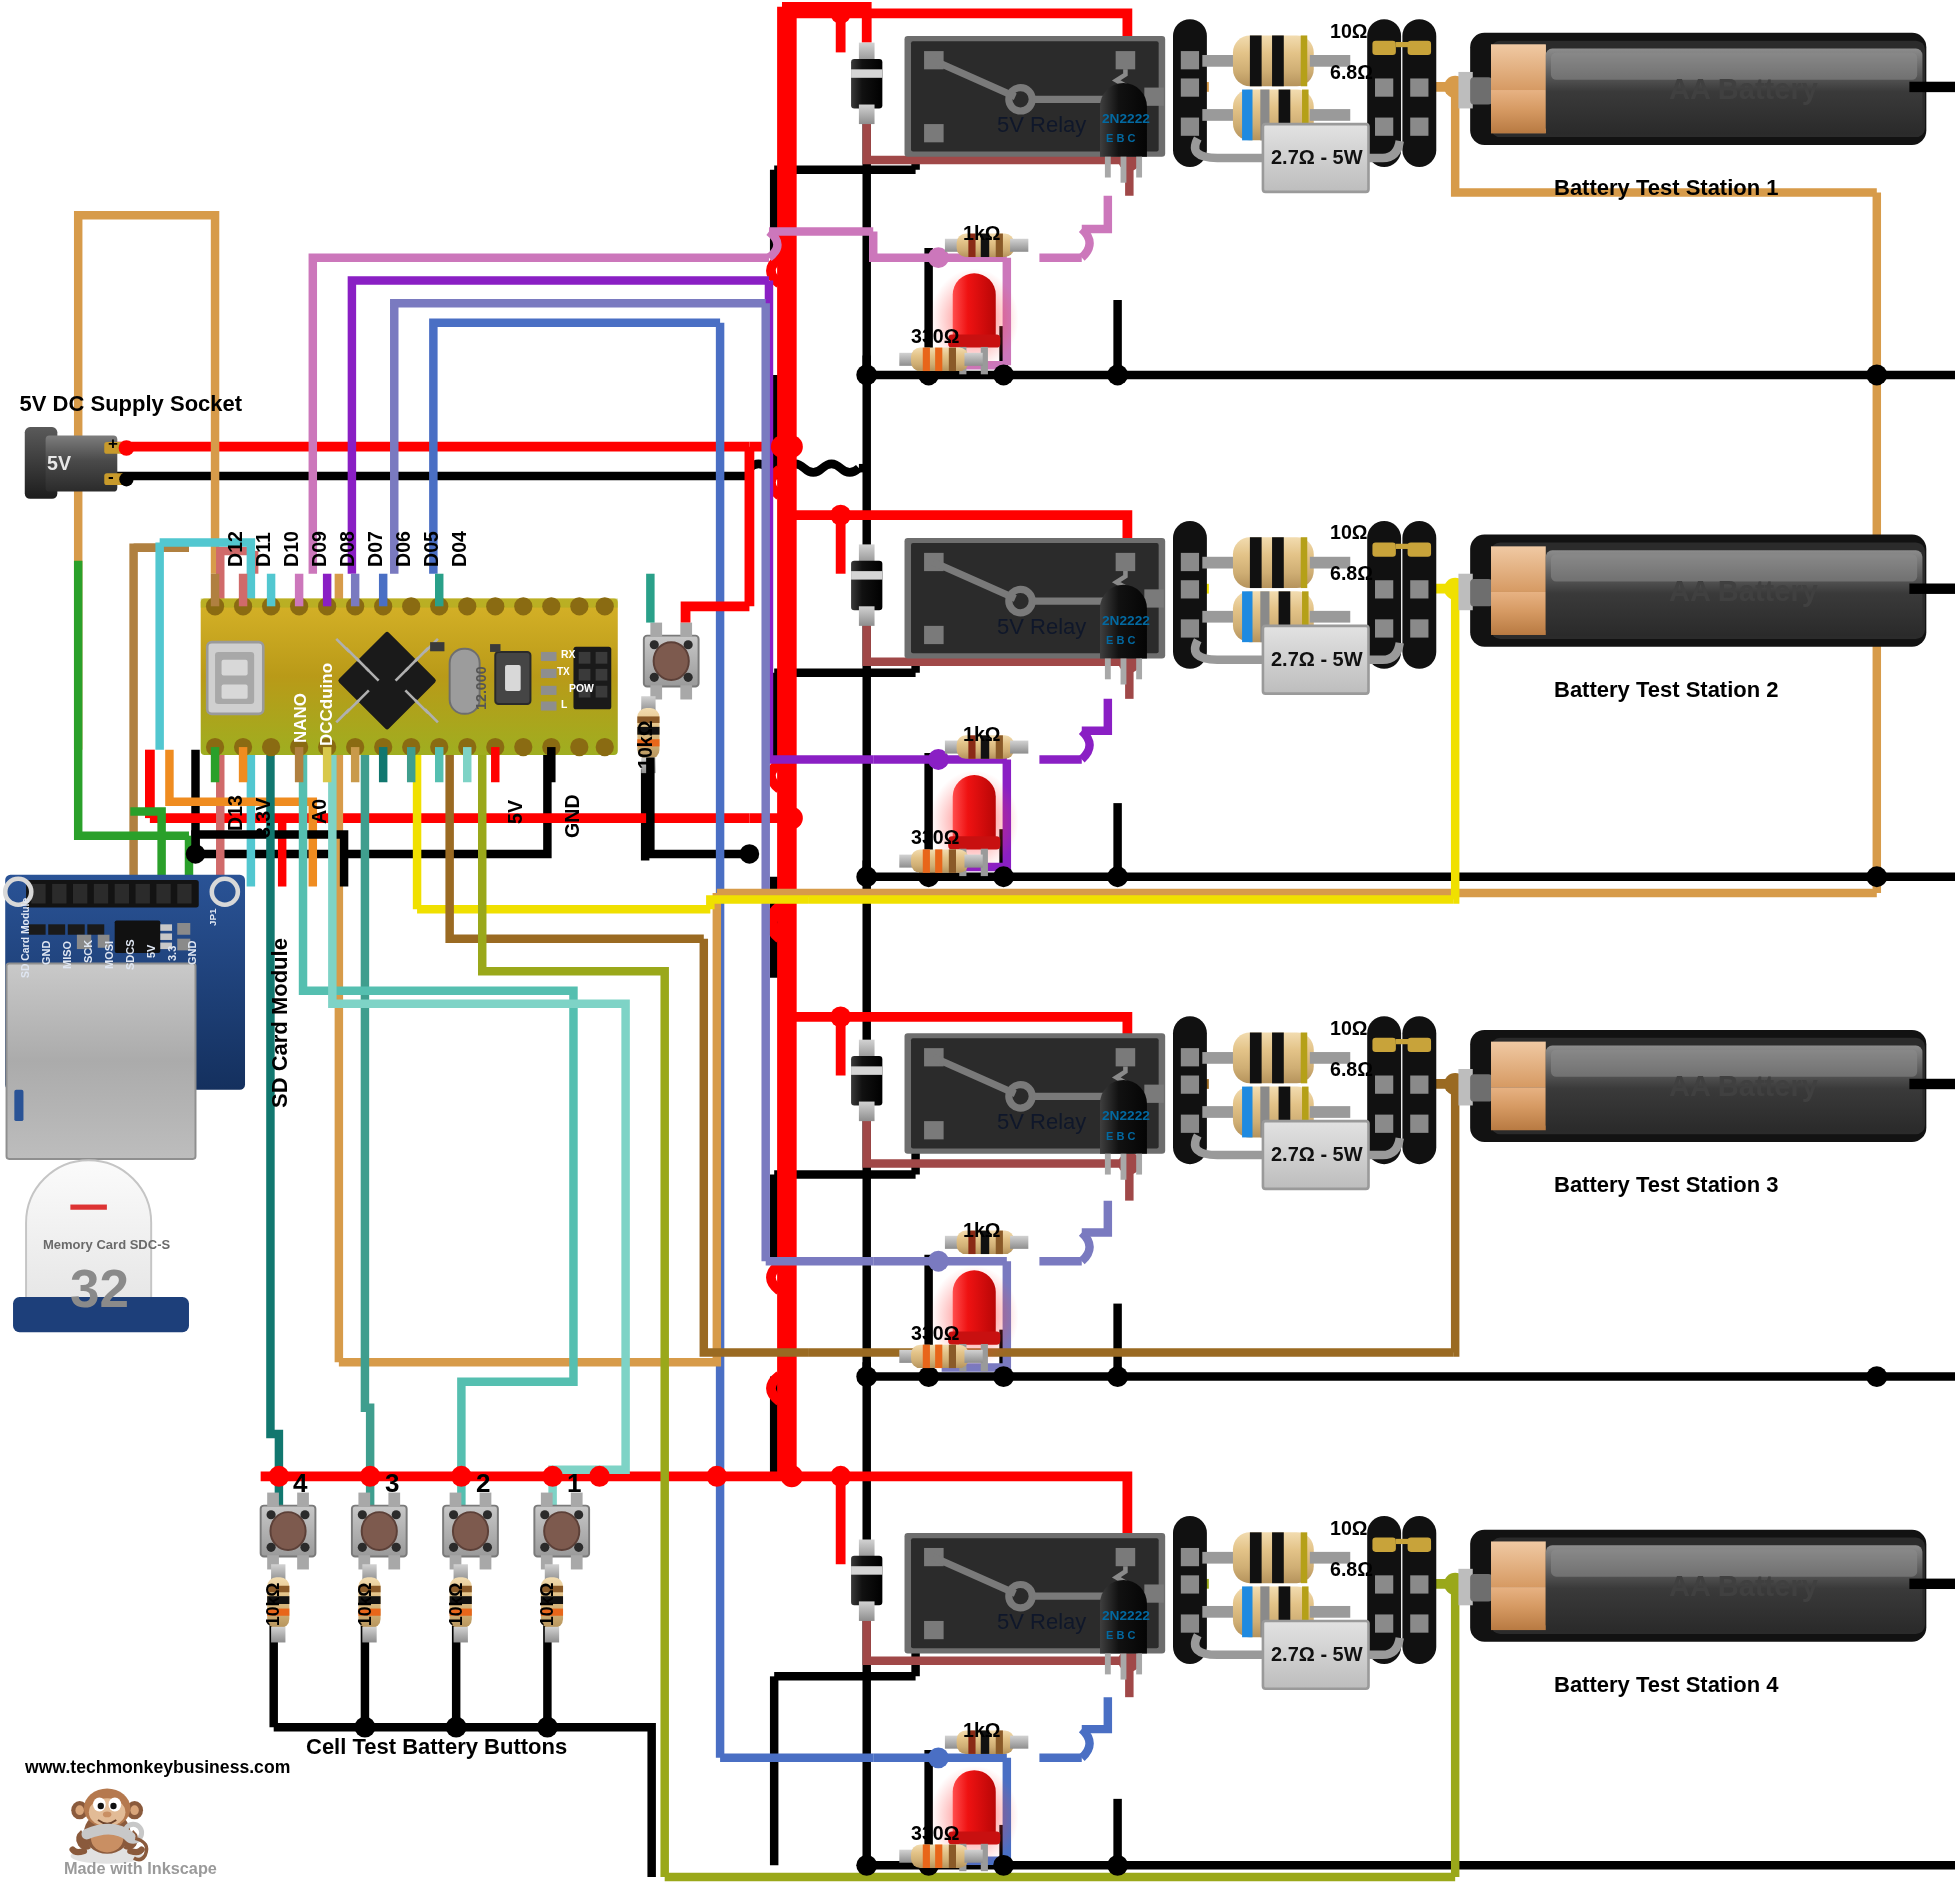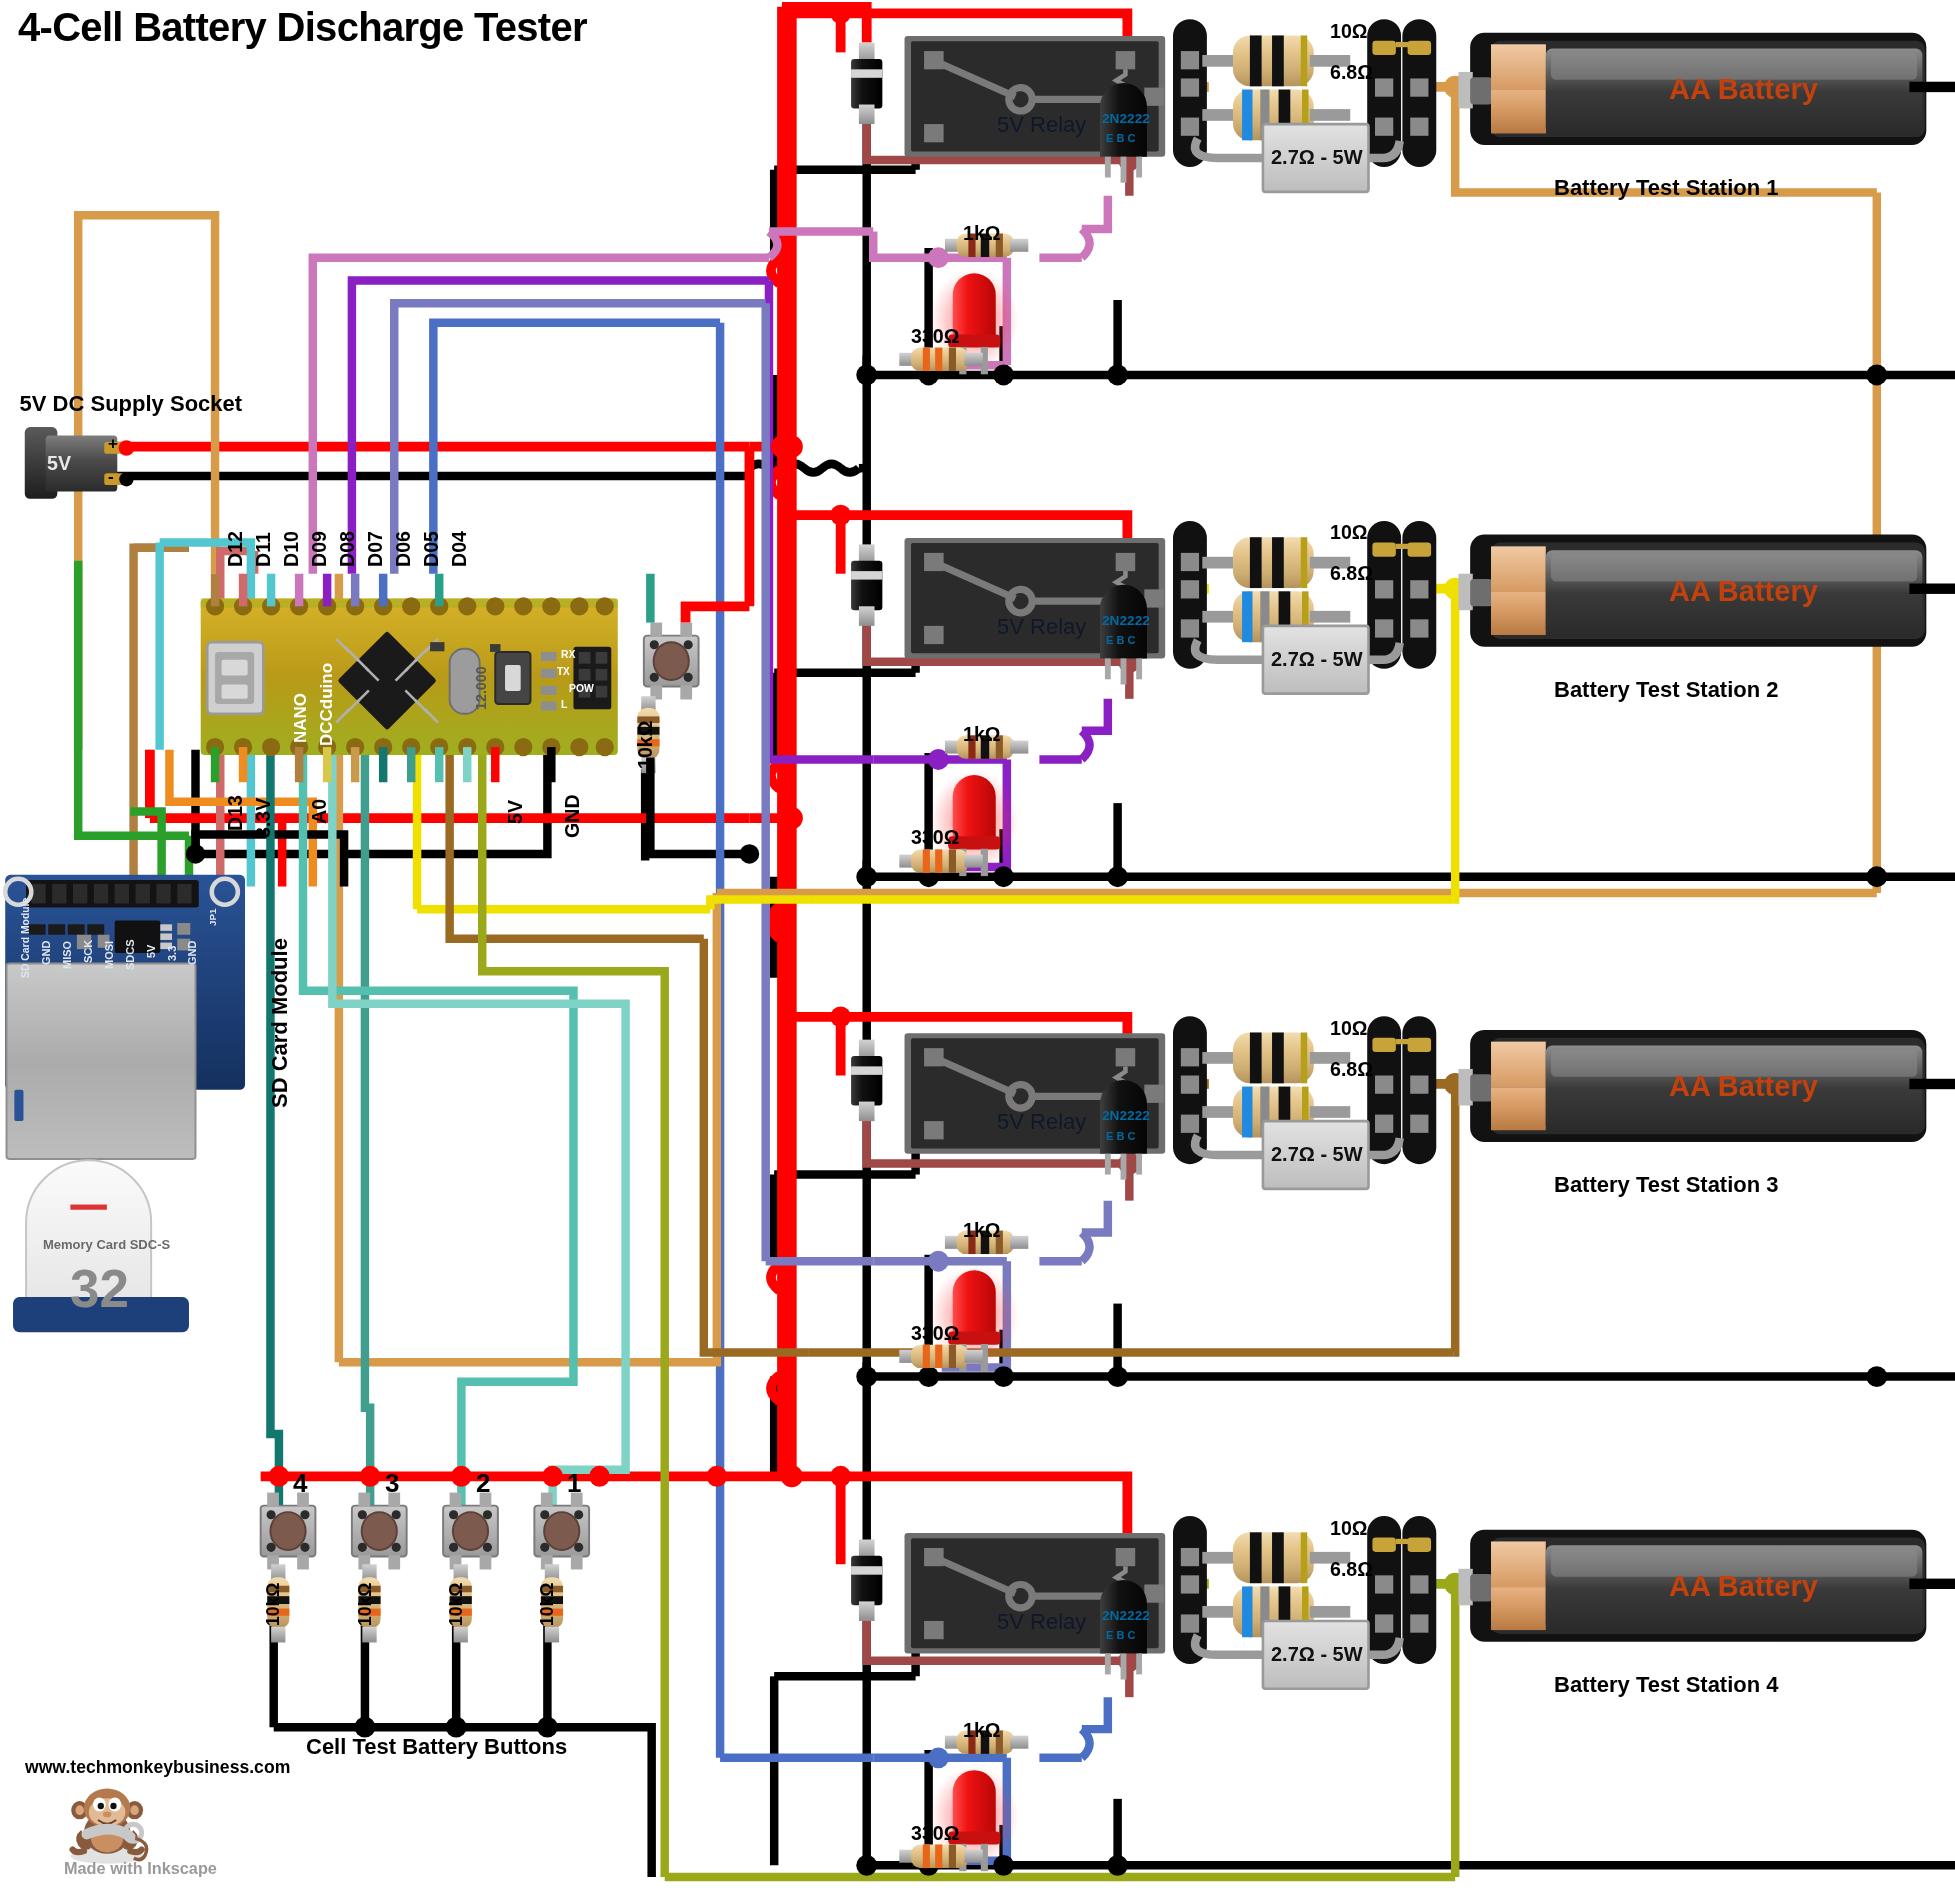--- a/index.html
+++ b/index.html
@@ -7,21 +7,21 @@
   body{font-family:"Liberation Sans",sans-serif;}
   #root{position:relative;width:1955px;height:1891px;background:#fff;overflow:hidden;}
   #svgroot{position:absolute;left:0;top:0;width:1955px;height:1891px;}
   .ttl{position:absolute;font-weight:bold;color:#000;white-space:nowrap;}
   .title{font-size:40px;letter-spacing:-0.7px;}
   .hdr{font-size:22px;}
   .lbl{font-size:19.6px;}
   .lblS{font-size:17.6px;}
   .vert{transform-origin:0 0;}
   .relaytxt{color:#0f172a;font-size:22px;font-weight:normal;}
-  .battxt{color:#c2410c;font-size:29px;font-weight:bold;}
+  .battxt{color:#404040;font-size:29px;font-weight:bold;}
   .pwrtxt{color:#111;font-size:20px;font-weight:bold;}
   .trtxt{color:#0369a1;font-weight:bold;}
   .sdtxt{font-size:22px;font-weight:bold;}
   .ftr{font-size:17.6px;font-weight:bold;color:#000;}
   .ftr2{font-size:16.3px;color:#9a9a9a;}
 </style>
 </head>
 <body>
 
 <div id="root">
@@ -1102,21 +1102,20 @@
       <ellipse cx="55" cy="36" rx="6" ry="4" fill="#c98f63"></ellipse>
       <path d="M42,44 q13,10 26,0" stroke="#6a4028" stroke-width="2.6" fill="none"></path>
       <path d="M26,64 q38,-16 62,4" stroke="#c8c8c8" stroke-width="15" fill="none" stroke-linecap="round"></path>
       <circle cx="92" cy="62" r="12" fill="none" stroke="#c8c8c8" stroke-width="7"></circle>
       <path d="M22,88 q-12,4 -16,-2" stroke="#8a5a3c" stroke-width="9" fill="none" stroke-linecap="round"></path>
       <path d="M88,88 q12,4 16,-2" stroke="#8a5a3c" stroke-width="9" fill="none" stroke-linecap="round"></path>
       <path d="M95,70 q22,6 14,24 q-6,10 -16,4" stroke="#8a5a3c" stroke-width="5" fill="none"></path>
     </g>
   </svg>
 
-  <div class="ttl title" style="left:18px;top:5.2px;">4-Cell Battery Discharge Tester</div>
 
   <div class="ttl hdr" style="left:19.6px;top:391px;">5V DC Supply Socket</div>
   <div class="ttl" style="left:47px;top:452px;font-size:19.6px;color:#e8e8e8;">5V</div>
   <div class="ttl" style="left:108px;top:434px;font-size:17px;color:#000;">+</div>
   <div class="ttl" style="left:108px;top:467px;font-size:17px;color:#000;">-</div>
 
   <div class="ttl lbl vert" style="left:224px;top:567px;transform:rotate(-90deg);">D12</div>
   <div class="ttl lbl vert" style="left:252px;top:567px;transform:rotate(-90deg);">D11</div>
   <div class="ttl lbl vert" style="left:280px;top:567px;transform:rotate(-90deg);">D10</div>
   <div class="ttl lbl vert" style="left:308px;top:567px;transform:rotate(-90deg);">D09</div>

